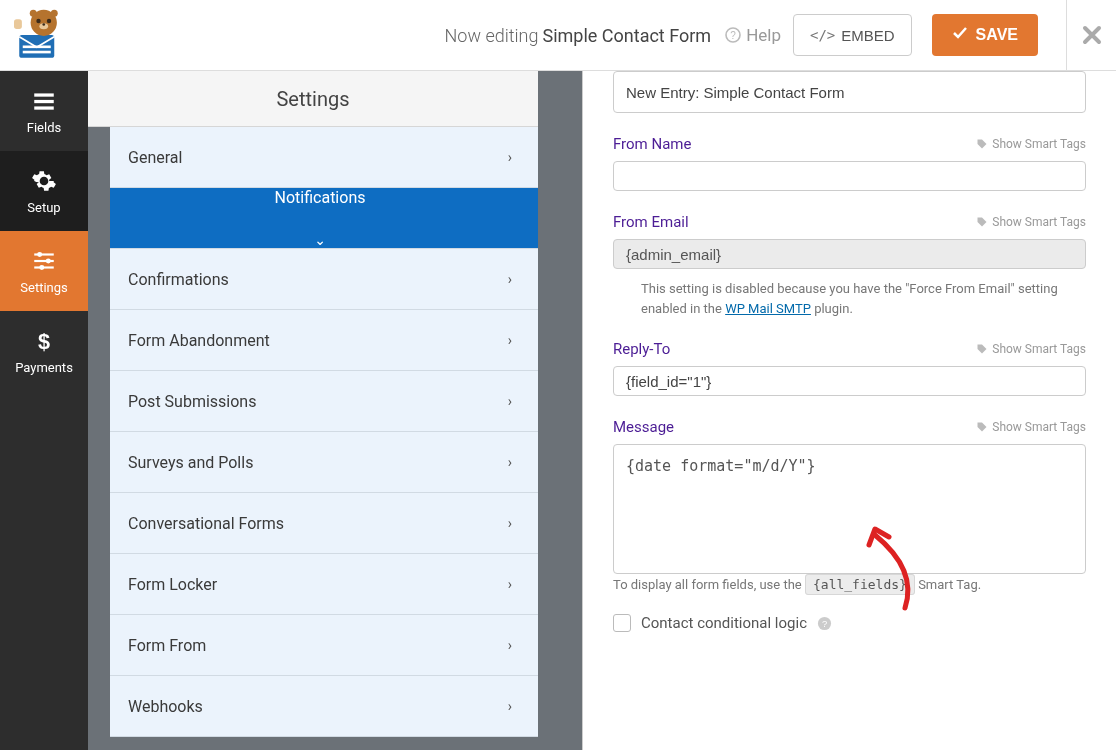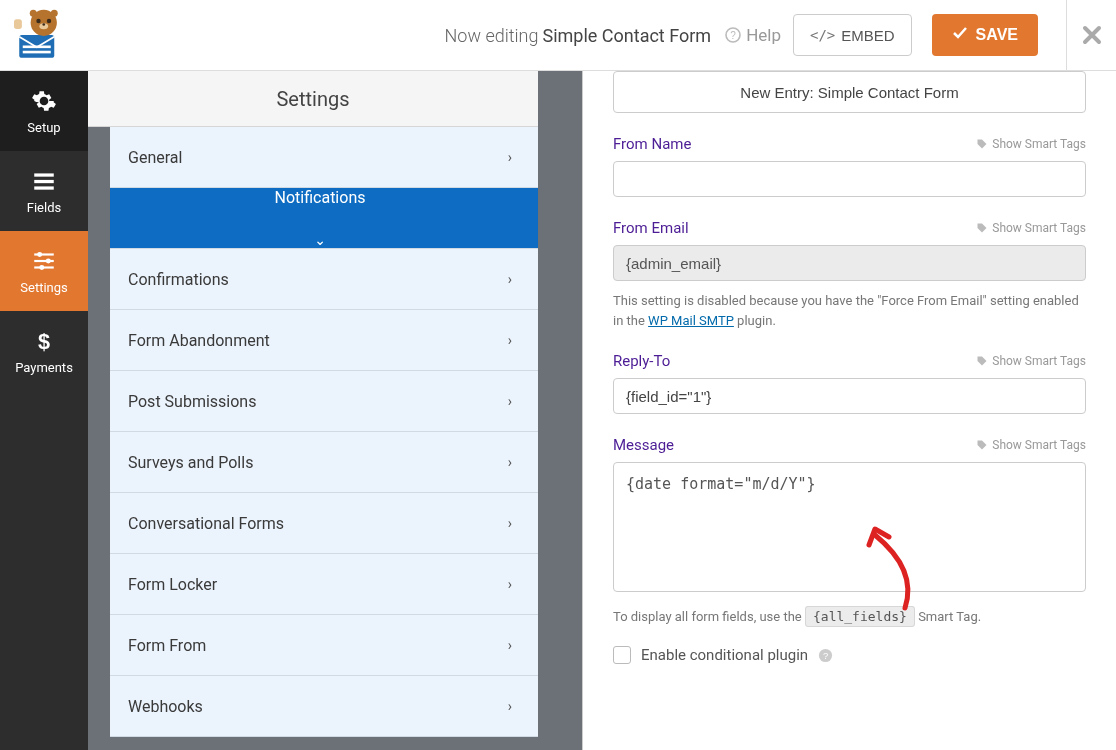--- a/index.html
+++ b/index.html
@@ -156,54 +156,54 @@
     display:flex;align-items:center;justify-content:space-between;
     margin-bottom:8px;
   }
   .field-label{font-size:15px;color:#4c1d95;}
   .smart-tags{
     font-size:12px;color:#999;
     display:inline-flex;align-items:center;gap:4px;cursor:pointer;
   }
   .smart-tags svg{width:12px;height:12px;fill:#bbb;}
   .txt-input{
-    width:100%;height:36px;
+    width:100%;height:30px;
     border:1px solid #ccc;border-radius:4px;
     padding:0 12px;font-size:15px;color:#444;background:#fff;
   }
   .txt-input.disabled{background:#ebebeb;color:#555;}
   .helper-note{
-    font-size:13px;color:#777;margin-top:10px;line-height:1.5;
+    font-size:13px;color:#777;margin-top:10px;line-height:1.5;margin-left:28px;
   }
   .helper-note a{color:#036aab;text-decoration:underline;}
   .txt-area{
     width:100%;height:130px;
     border:1px solid #ccc;border-radius:4px;
     padding:12px;font-size:15px;color:#555;background:#fff;resize:none;
   }
   .footer-note{
-    font-size:13px;color:#777;margin-top:14px;
+    font-size:13px;color:#777;
   }
   .code-chip{
     background:#ececec;border:1px solid #d7d7d7;border-radius:3px;
     padding:2px 7px;font-family:Menlo,Consolas,monospace;font-size:13px;color:#555;
   }
   .checkbox-row{
     margin-top:22px;display:flex;align-items:center;gap:10px;
     font-size:15px;color:#555;
   }
   .fake-checkbox{
     width:18px;height:18px;border:1px solid #bbb;border-radius:3px;background:#fff;cursor:pointer;
   }
   .qmark{width:15px;height:15px;fill:#bbb;}
 
   
   .entry-input{
     width:100%;height:42px;border:1px solid #ccc;border-radius:4px;
-    padding:0 12px;font-size:15px;color:#444;background:#fff;margin-top:0;text-align:center;
+    padding:0 12px;font-size:15px;color:#444;background:#fff;margin-top:0;
   }
 
   .annotation-arrow{
     position:absolute;
     left:865px; top:523px;
     width:60px;height:90px;
     pointer-events:none;
   }
 </style>
 </head>
@@ -252,33 +252,33 @@
   <div class="close-area">
     <svg viewBox="0 0 20 20">
         <path d="M3 3 L17 17 M17 3 L3 17" stroke="#aaa" stroke-width="4" stroke-linecap="round"></path>
       </svg>
   </div>
 </div>
 
 <div class="layout">
 
   <div class="nav">
-    <div class="nav-item darker">
-      <svg viewBox="0 0 24 24">
-          <path fill="#fff" d="M12 8a4 4 0 1 0 0 8 4 4 0 0 0 0-8zm9 4a7 7 0 0 1-.1 1.2l2.1 1.6-2 3.4-2.5-1a7 7 0 0 1-2 1.2l-.4 2.6h-4l-.4-2.6a7 7 0 0 1-2-1.2l-2.5 1-2-3.4 2.1-1.6A7 7 0 0 1 3 12a7 7 0 0 1 .1-1.2L1 9.2l2-3.4 2.5 1a7 7 0 0 1 2-1.2L7.9 3h4l.4 2.6a7 7 0 0 1 2 1.2l2.5-1 2 3.4-2.1 1.6c.1.4.1.8.1 1.2z"></path>
-        </svg>
-      <span>Setup</span>
-    </div>
     <div class="nav-item">
       <svg viewBox="0 0 24 24">
           <rect x="3" y="5" width="18" height="3" fill="#fff"></rect>
           <rect x="3" y="11" width="18" height="3" fill="#fff"></rect>
           <rect x="3" y="17" width="18" height="3" fill="#fff"></rect>
         </svg>
       <span>Fields</span>
+    </div>
+    <div class="nav-item darker">
+      <svg viewBox="0 0 24 24">
+          <path fill="#fff" d="M12 8a4 4 0 1 0 0 8 4 4 0 0 0 0-8zm9 4a7 7 0 0 1-.1 1.2l2.1 1.6-2 3.4-2.5-1a7 7 0 0 1-2 1.2l-.4 2.6h-4l-.4-2.6a7 7 0 0 1-2-1.2l-2.5 1-2-3.4 2.1-1.6A7 7 0 0 1 3 12a7 7 0 0 1 .1-1.2L1 9.2l2-3.4 2.5 1a7 7 0 0 1 2-1.2L7.9 3h4l.4 2.6a7 7 0 0 1 2 1.2l2.5-1 2 3.4-2.1 1.6c.1.4.1.8.1 1.2z"></path>
+        </svg>
+      <span>Setup</span>
     </div>
     <div class="nav-item active">
       <svg viewBox="0 0 24 24">
           <rect x="3" y="5" width="18" height="2" fill="#fff"></rect>
           <rect x="3" y="11" width="18" height="2" fill="#fff"></rect>
           <rect x="3" y="17" width="18" height="2" fill="#fff"></rect>
           <circle cx="8" cy="6" r="2.3" fill="#fff"></circle>
           <circle cx="16" cy="12" r="2.3" fill="#fff"></circle>
           <circle cx="10" cy="18" r="2.3" fill="#fff"></circle>
         </svg>
@@ -403,21 +403,21 @@
         <textarea class="txt-area" style="">{date format="m/d/Y"}</textarea>
         <p class="footer-note">
           <span>To display all form fields, use the </span>
           <span class="code-chip">{all_fields}</span>
           <span> Smart Tag.</span>
         </p>
       </div>
 
       <div class="checkbox-row">
         <div class="fake-checkbox"></div>
-        <span>Enable conditional plugin</span>
+        <span>Contact conditional logic</span>
         <svg class="qmark" viewBox="0 0 16 16">
             <circle cx="8" cy="8" r="7" fill="#ccc"></circle>
             <text x="8" y="12" text-anchor="middle" font-size="10" fill="#fff" font-family="Arial">?</text>
           </svg>
       </div>
 
     </div>
   </div>
 </div>
 

